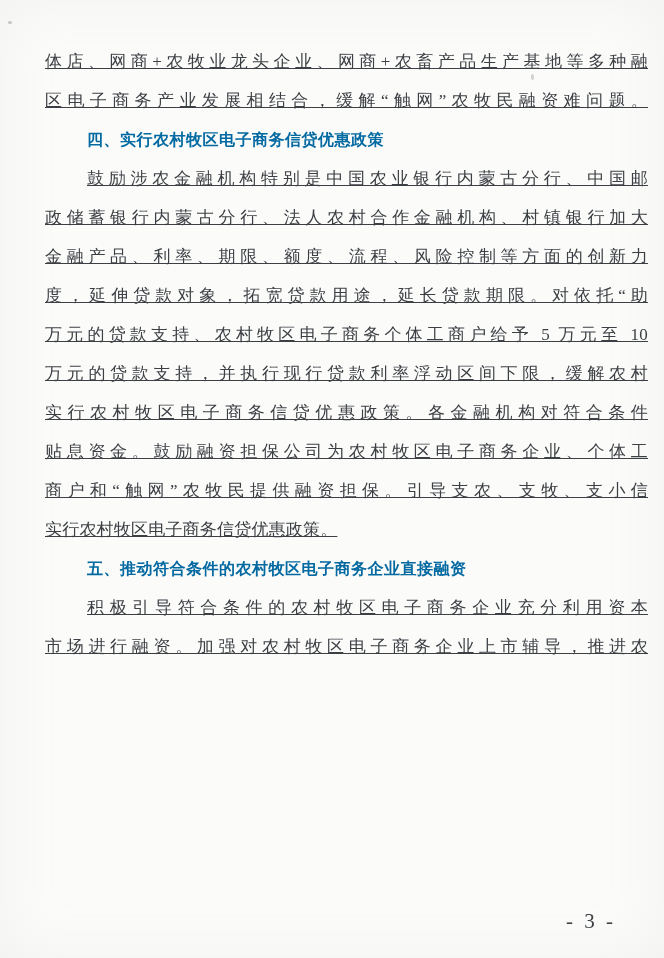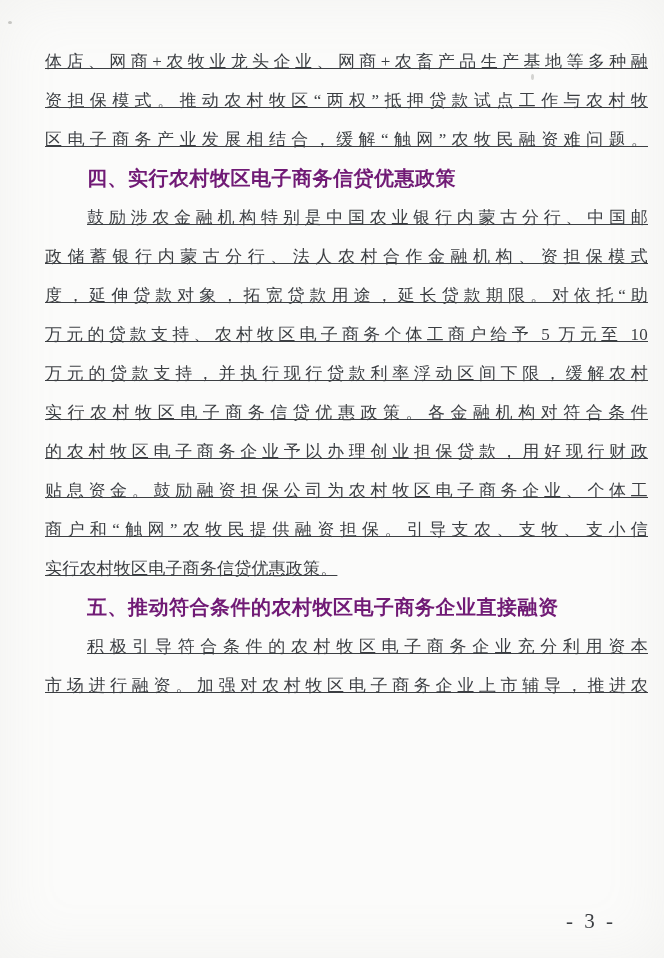--- a/index.html
+++ b/index.html
@@ -35,22 +35,22 @@
   .line.indent {
     text-indent: 42px;
   }
   .line.short {
     text-align: left;
     text-align-last: left;
   }
   .heading {
     height: 39px;
     line-height: 39px;
-    font-size: 20px;
-    color: #701a75;
+    font-size: 16px;
+    color: #0369a1;
     font-family: "Liberation Sans", sans-serif;
     font-weight: 700;
     text-align: center;
     text-align-last: left;
     text-indent: 42px;
     letter-spacing: 0.5px;
   }
   .page-number {
     position: absolute;
     top: 906px;
@@ -73,32 +73,31 @@
 </head>
 <body>
 
 <div class="page">
   <div class="speck speck-1"></div>
   <div class="speck speck-2"></div>
 
   <div class="content">
 
     <div class="line">体店、网商+农牧业龙头企业、网商+农畜产品生产基地等多种融</div>
-    <div class="line">资担保模式。推动农村牧区“两权”抵押贷款试点工作与农村牧</div>
     <div class="line">区电子商务产业发展相结合，缓解“触网”农牧民融资难问题。</div>
 
     <div class="heading">四、实行农村牧区电子商务信贷优惠政策</div>
 
     <div class="line indent">鼓励涉农金融机构特别是中国农业银行内蒙古分行、中国邮</div>
-    <div class="line">政储蓄银行内蒙古分行、法人农村合作金融机构、资担保模式</div>
+    <div class="line">政储蓄银行内蒙古分行、法人农村合作金融机构、村镇银行加大</div>
+    <div class="line">金融产品、利率、期限、额度、流程、风险控制等方面的创新力</div>
     <div class="line">度，延伸贷款对象，拓宽贷款用途，延长贷款期限。对依托“助</div>
     <div class="line">万元的贷款支持、农村牧区电子商务个体工商户给予 5 万元至 10</div>
     <div class="line">万元的贷款支持，并执行现行贷款利率浮动区间下限，缓解农村</div>
     <div class="line">实行农村牧区电子商务信贷优惠政策。各金融机构对符合条件</div>
-    <div class="line">的农村牧区电子商务企业予以办理创业担保贷款，用好现行财政</div>
     <div class="line">贴息资金。鼓励融资担保公司为农村牧区电子商务企业、个体工</div>
     <div class="line">商户和“触网”农牧民提供融资担保。引导支农、支牧、支小信</div>
     <div class="line short">实行农村牧区电子商务信贷优惠政策。</div>
 
     <div class="heading">五、推动符合条件的农村牧区电子商务企业直接融资</div>
 
     <div class="line indent">积极引导符合条件的农村牧区电子商务企业充分利用资本</div>
     <div class="line">市场进行融资。加强对农村牧区电子商务企业上市辅导，推进农</div>
   </div>
 

